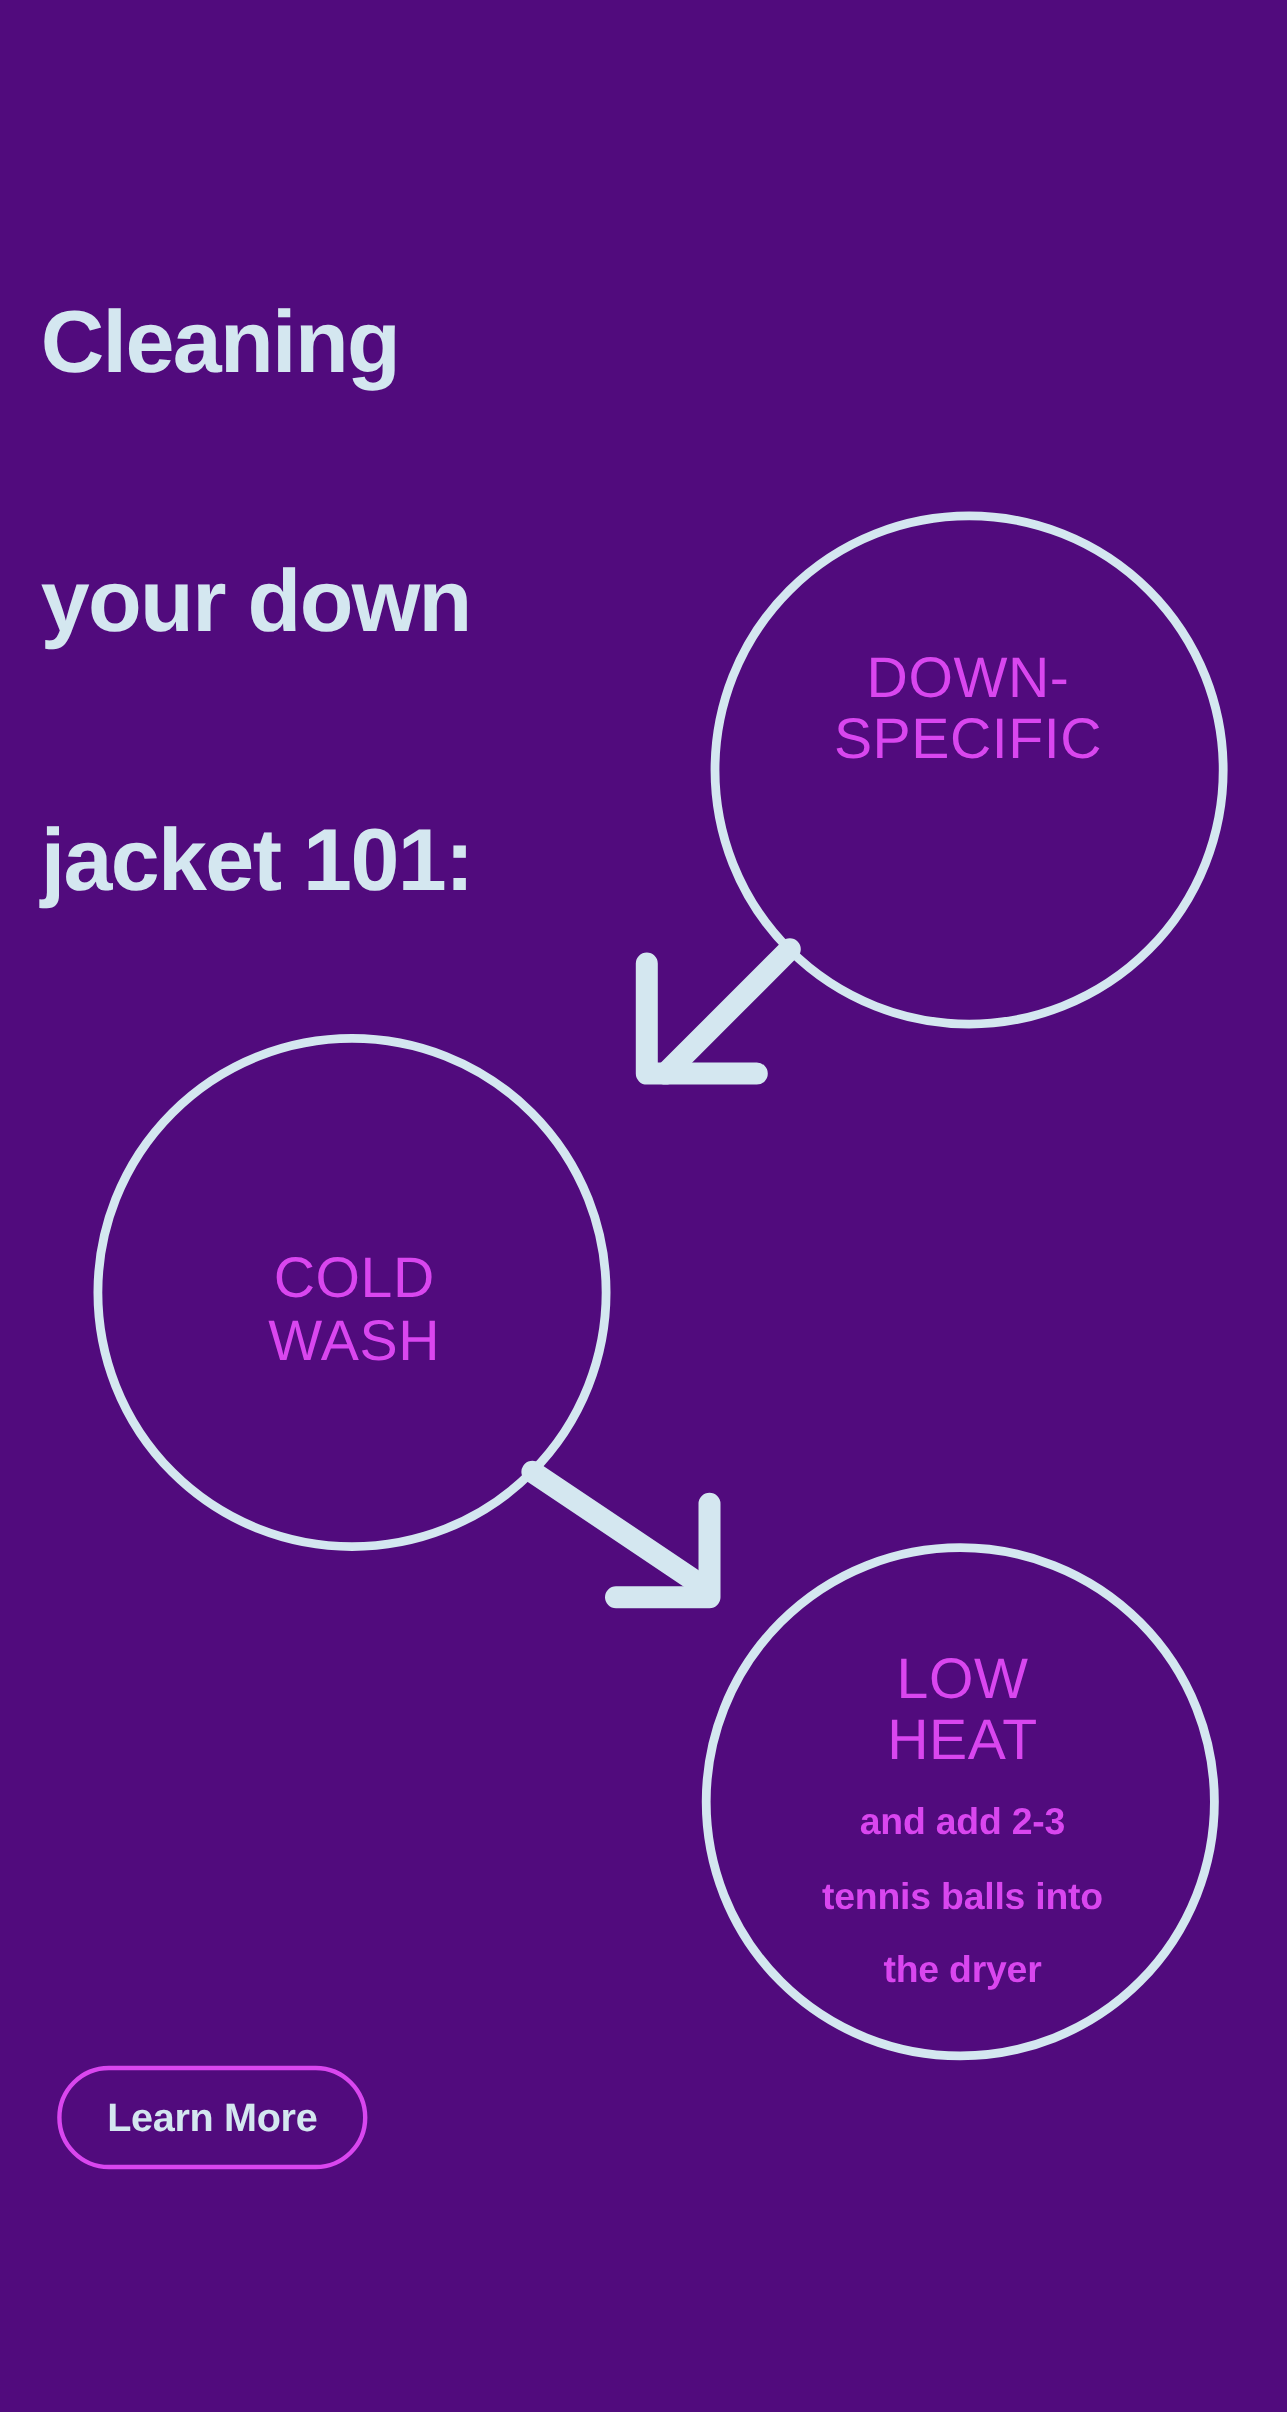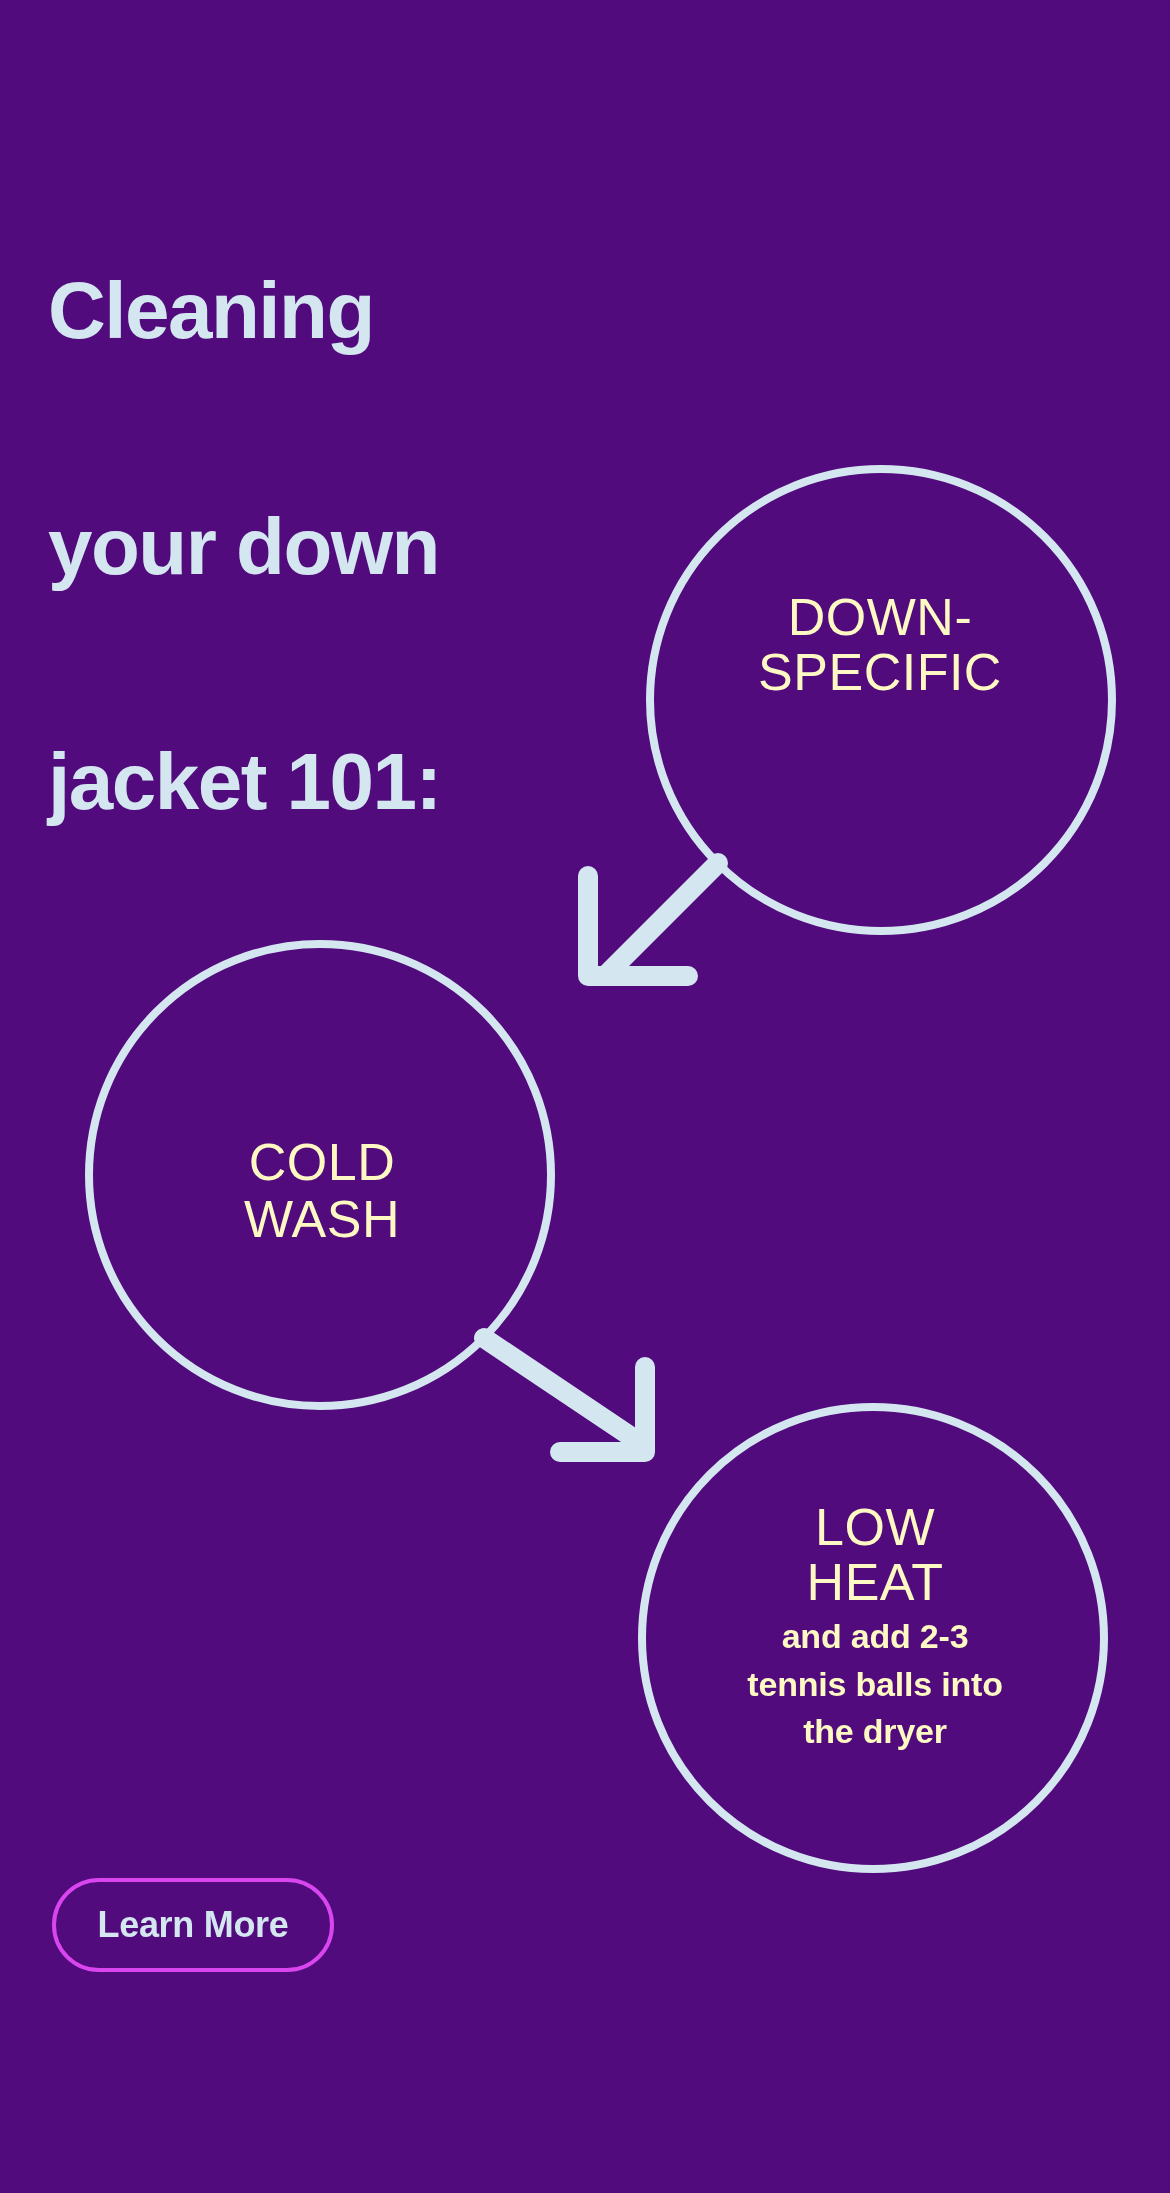--- a/index.html
+++ b/index.html
@@ -15,21 +15,21 @@
     position: relative;
     width: 1170px;
     height: 2193px;
     background: #510b7d;
     overflow: hidden;
   }
 
   
   .headline {
     position: absolute;
-    left: 48px;
+    left: 37px;
     top: 62px;
     width: 760px;
     color: #d4e7f0;
     font-size: 80px;
     line-height: 0.98;
     font-weight: 700;
     letter-spacing: -1.5px;
     white-space: pre;
   }
   .headline-line { display: block; }
@@ -40,21 +40,21 @@
     left: 0;
     top: 0;
     width: 1170px;
     height: 2193px;
     pointer-events: none;
   }
 
   
   .circle-label {
     position: absolute;
-    color: #fef9c3;
+    color: #d946ef;
     text-align: center;
     pointer-events: none;
   }
   .label-main {
     display: block;
     font-weight: 400;
     letter-spacing: 0.5px;
   }
   .label-sub {
     display: block;
@@ -91,21 +91,21 @@
     top: 1500px;
     width: 450px;
   }
   #label-lowheat .label-main {
     font-size: 52px;
     line-height: 1.06;
   }
   #label-lowheat .label-sub {
     font-size: 34px;
     line-height: 1.22;
-    margin-top: 6px;
+    margin-top: 26px;
   }
 
   
   #learn-more {
     position: absolute;
     left: 52px;
     top: 1878px;
     width: 282px;
     height: 94px;
     border: 4px solid #d946ef;

